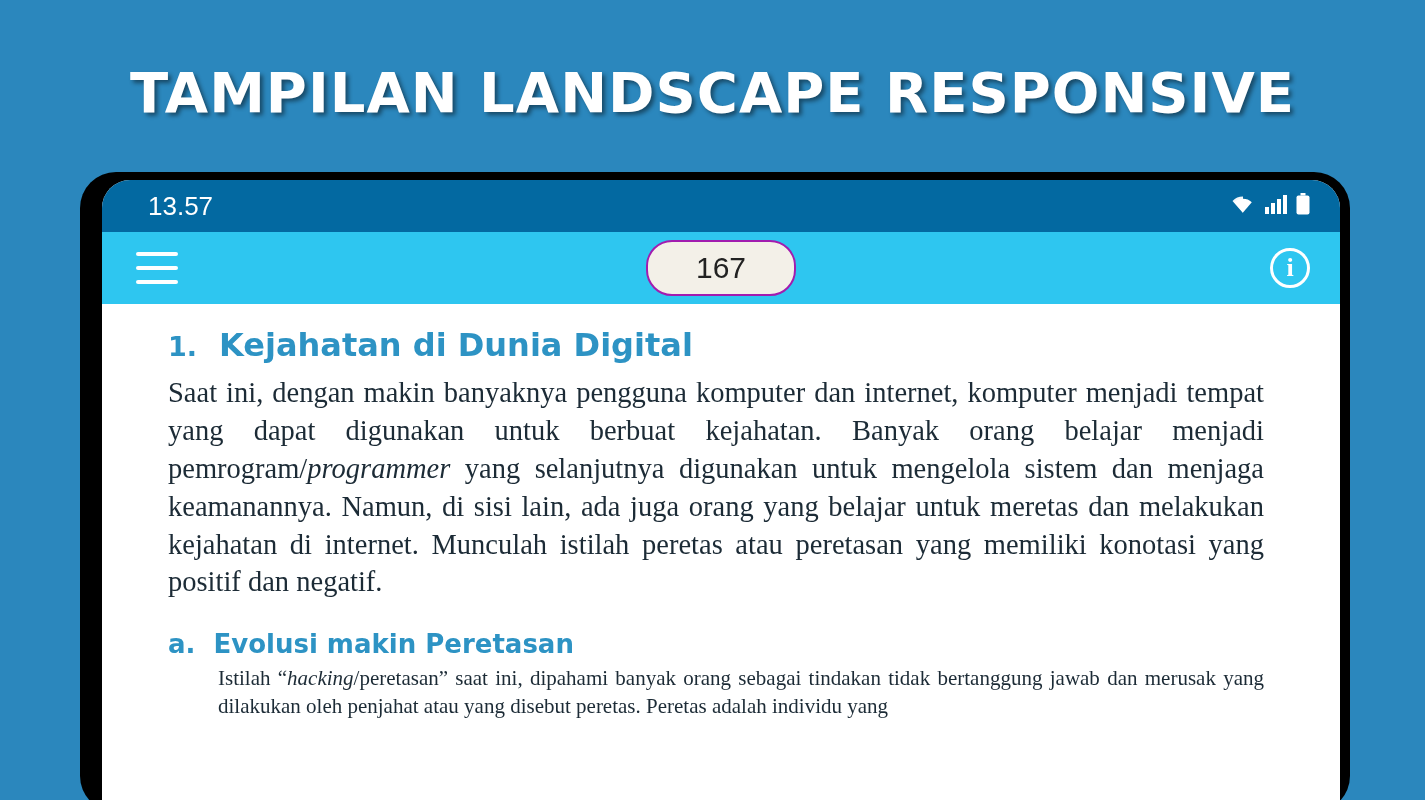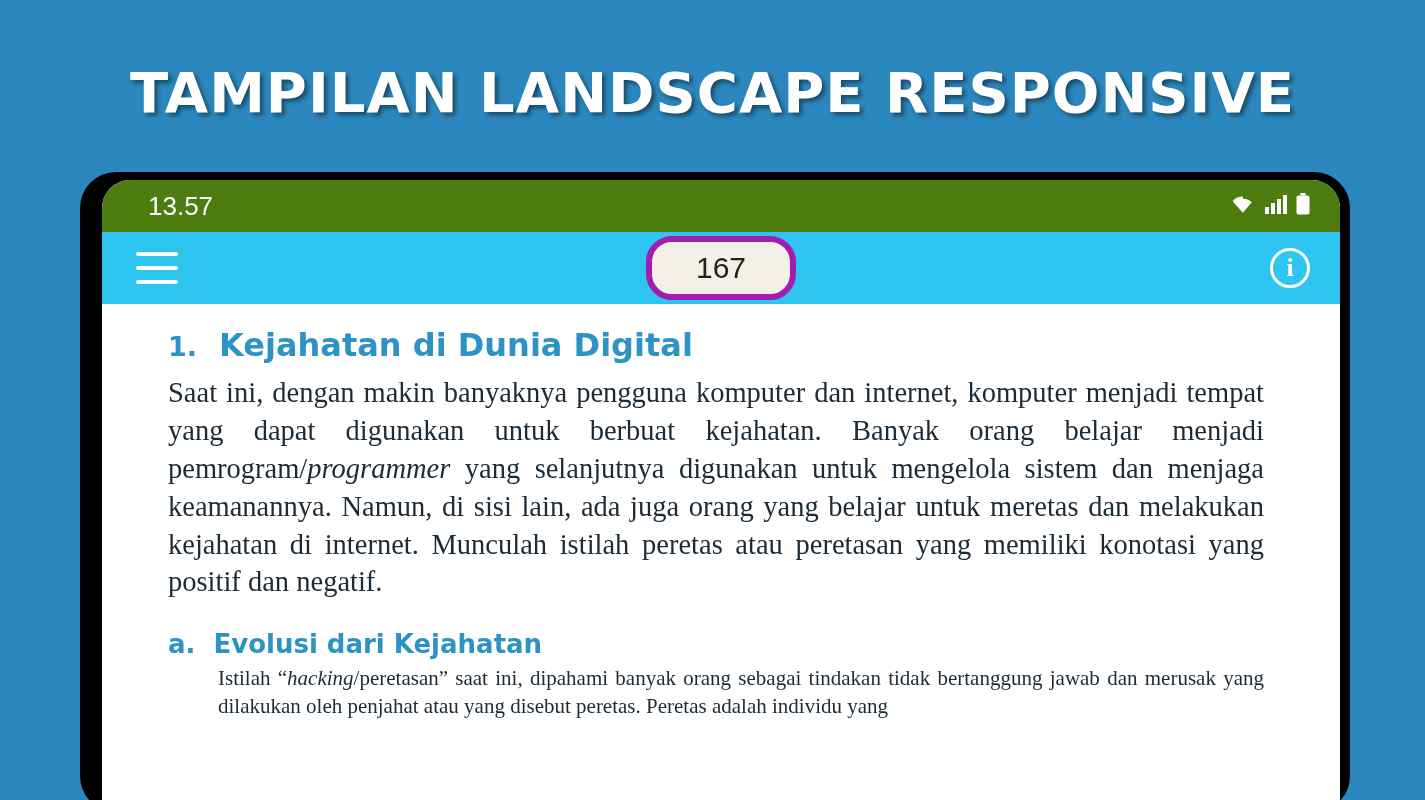--- a/index.html
+++ b/index.html
@@ -44,21 +44,21 @@
     position: relative;
     width: 100%;
     height: 100%;
     background: #ffffff;
     border-radius: 28px 28px 0 0;
     overflow: hidden;
   }
   
   .status-bar {
     height: 52px;
-    background: #4d7c0f;
+    background: #0369a1;
     display: flex;
     align-items: center;
     justify-content: space-between;
     padding: 0 30px 0 46px;
     color: #ffffff;
   }
   .status-clock {
     font-size: 26px;
     font-family: "Liberation Sans", sans-serif;
   }
@@ -93,21 +93,21 @@
     border-radius: 2px;
   }
   .page-chip {
     position: absolute;
     left: 50%;
     top: 50%;
     transform: translate(-50%, -50%);
     min-width: 150px;
     padding: 9px 34px;
     background: #f3f0e8;
-    border: 6px solid #a21caf;
+    border: 2px solid #a21caf;
     border-radius: 26px;
     text-align: center;
     font-size: 30px;
     color: #222222;
     font-family: "Liberation Sans", sans-serif;
   }
   .info-icon {
     width: 40px;
     height: 40px;
     border: 3px solid #ffffff;
@@ -234,21 +234,21 @@
 
         <div class="heading-row">
           <div class="heading-num">1.</div>
           <div class="heading-text">Kejahatan di Dunia Digital</div>
         </div>
 
         <p class="body-par"><span>Saat ini, dengan makin banyaknya pengguna komputer dan internet, komputer menjadi tempat yang  dapat digunakan untuk berbuat kejahatan. Banyak orang belajar menjadi pemrogram/</span><em>programmer</em><span> yang selanjutnya digunakan untuk mengelola sistem dan menjaga keamanannya. Namun, di sisi lain, ada juga orang yang belajar untuk meretas dan melakukan kejahatan di internet. Munculah istilah peretas atau peretasan yang memiliki konotasi yang positif dan negatif.</span></p>
 
         <div class="sub-heading-row">
           <div class="sub-num">a.</div>
-          <div class="sub-text">Evolusi dari Kejahatan</div>
+          <div class="sub-text">Evolusi makin Peretasan</div>
         </div>
 
         <p class="sub-par"><span>Istilah “</span><em>hacking</em><span>/peretasan” saat ini, dipahami banyak orang sebagai tindakan tidak bertanggung jawab dan merusak yang dilakukan oleh penjahat atau yang disebut peretas. Peretas adalah individu yang</span></p>
 
       </div>
 
     </div>
   </div>
 
 </div>

